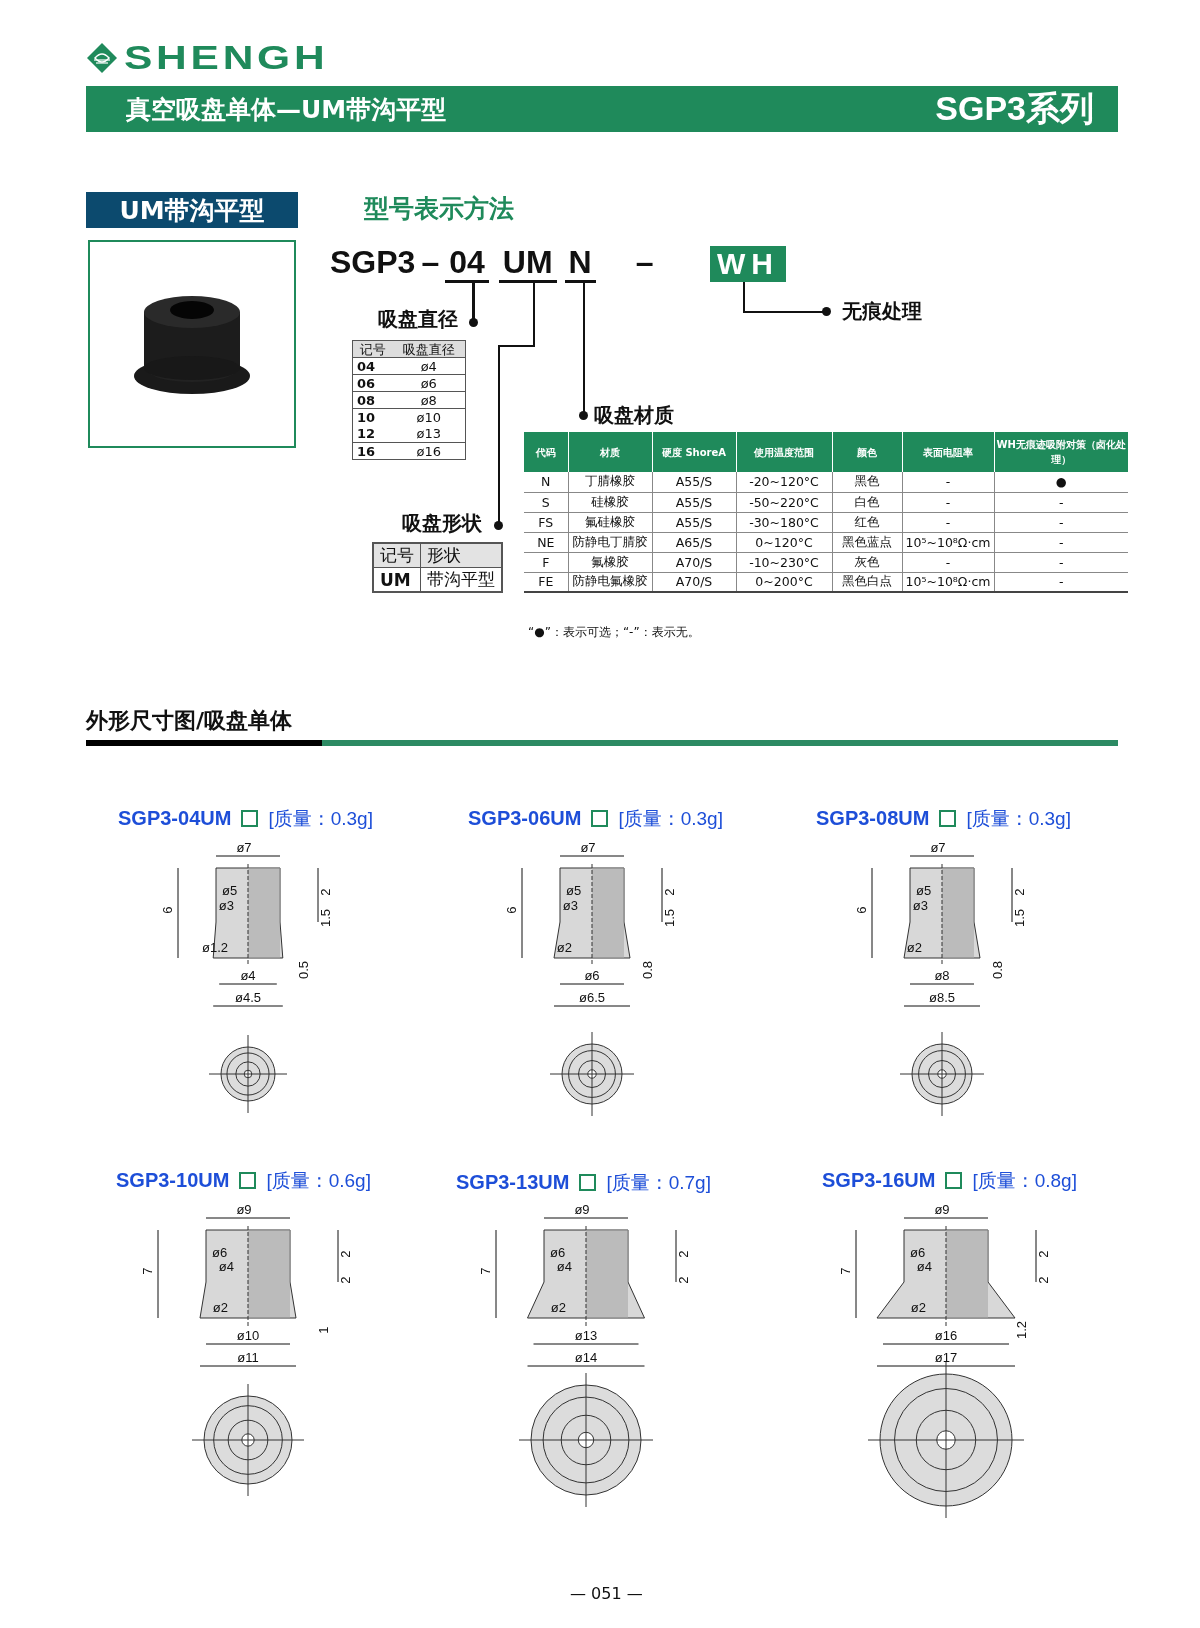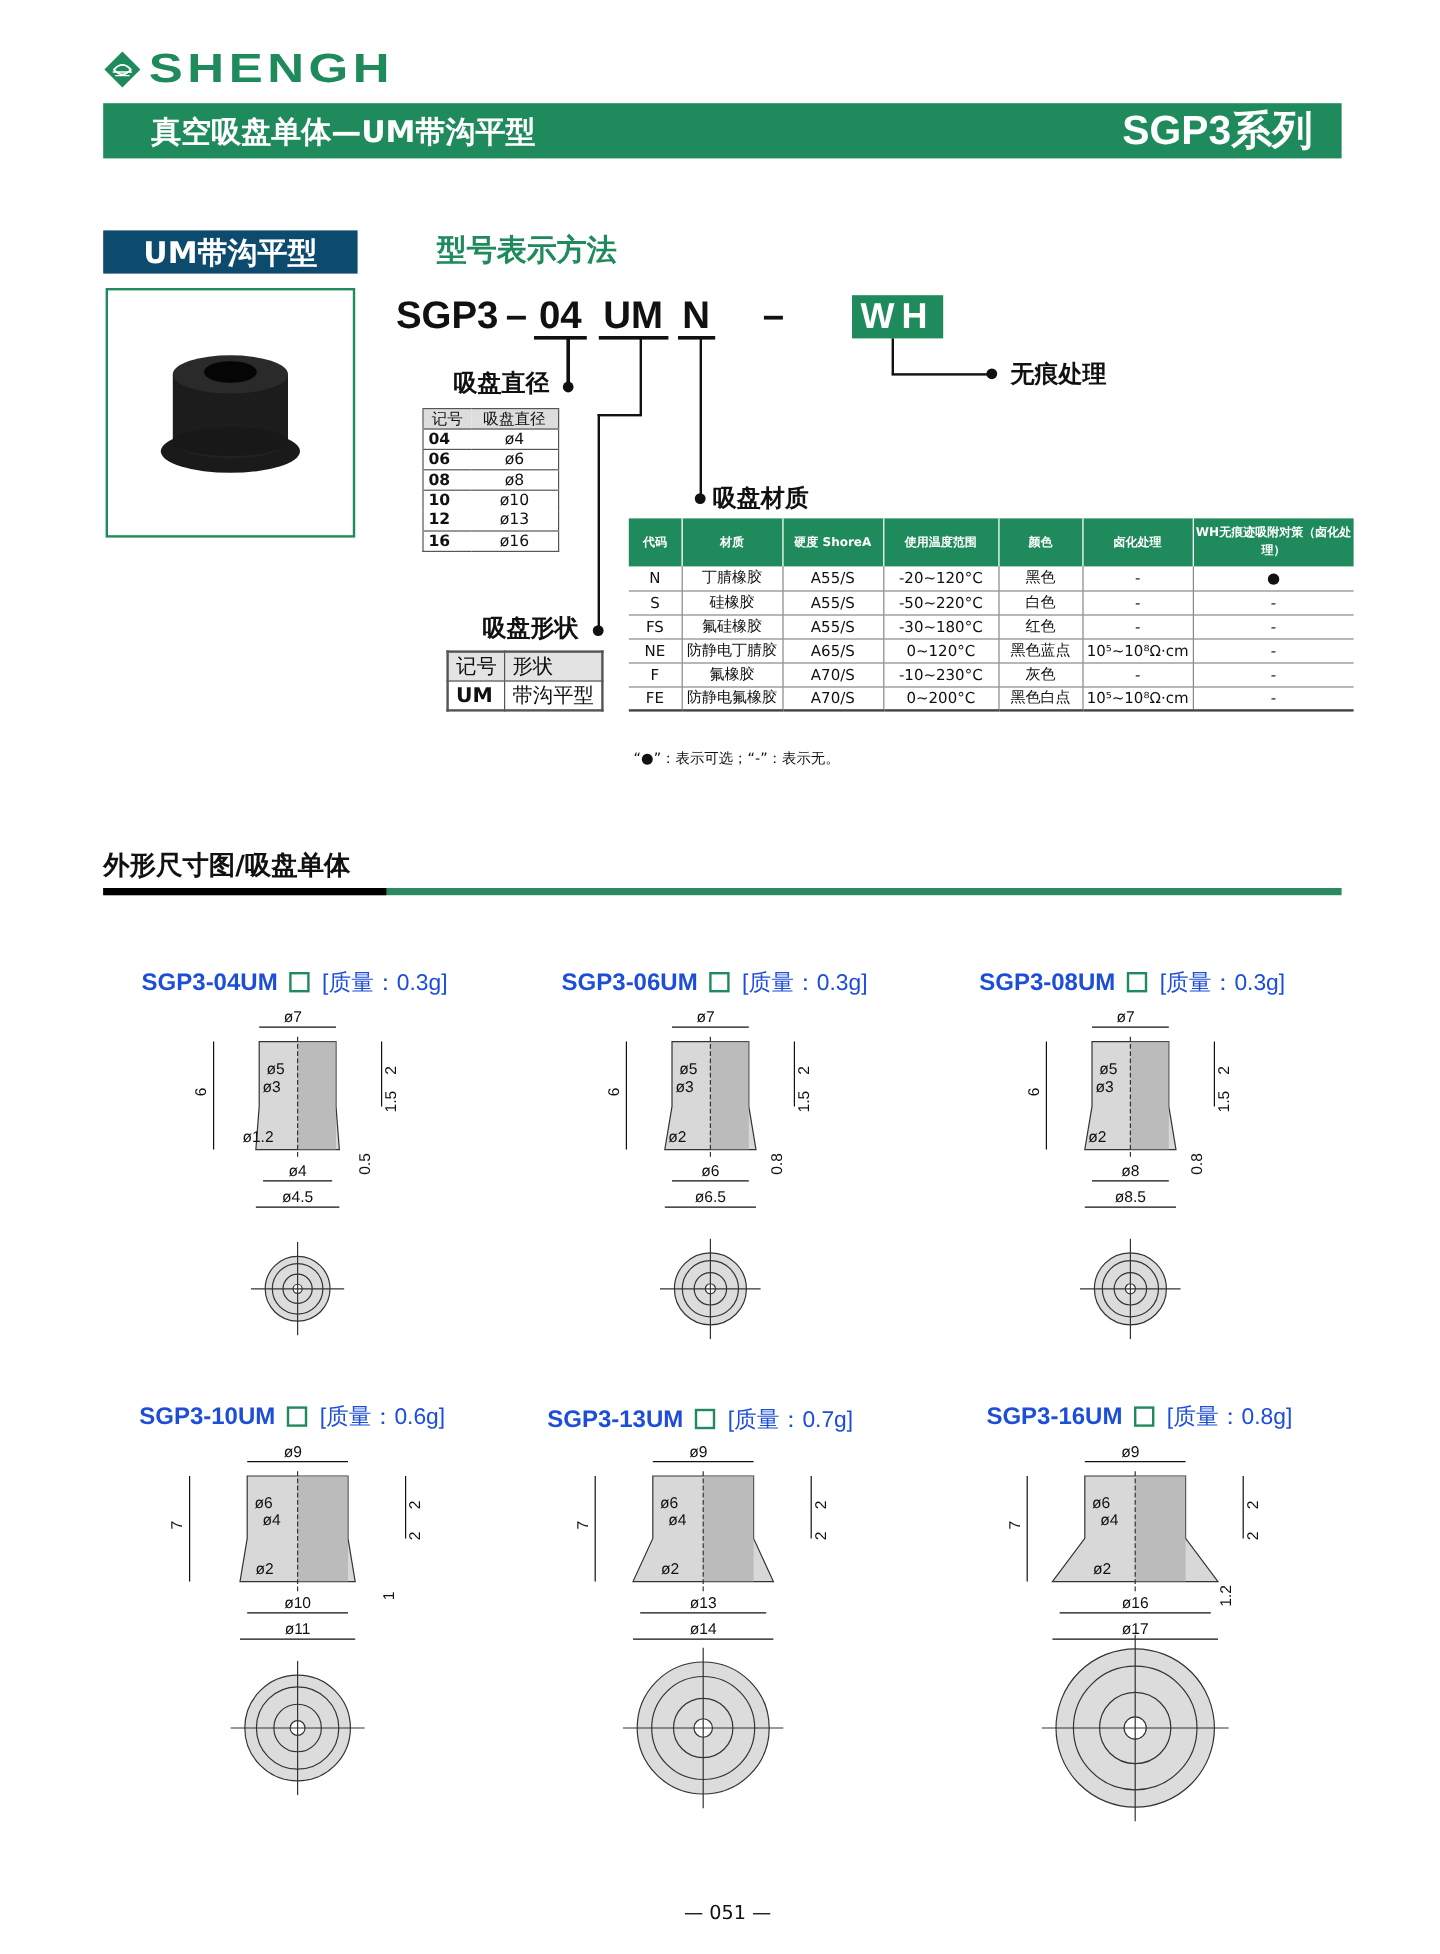--- a/index.html
+++ b/index.html
@@ -156,21 +156,21 @@
   </table>
 
 <table class="abs mat-tbl">
   <tbody>
       <tr>
     <th style="width:44px">代码</th>
     <th style="width:84px">材质</th>
     <th style="width:84px">硬度 ShoreA</th>
     <th style="width:96px">使用温度范围</th>
     <th style="width:70px">颜色</th>
-    <th style="width:92px">卤化处理</th>
+    <th style="width:92px">表面电阻率</th>
     <th>WH无痕迹吸附对策（卤化处理）</th>
   </tr>
   <tr>
         <td>N</td>
         <td>丁腈橡胶</td>
         <td>A55/S</td>
         <td>-20~120°C</td>
         <td>黑色</td>
         <td>-</td>
         <td>●</td>

